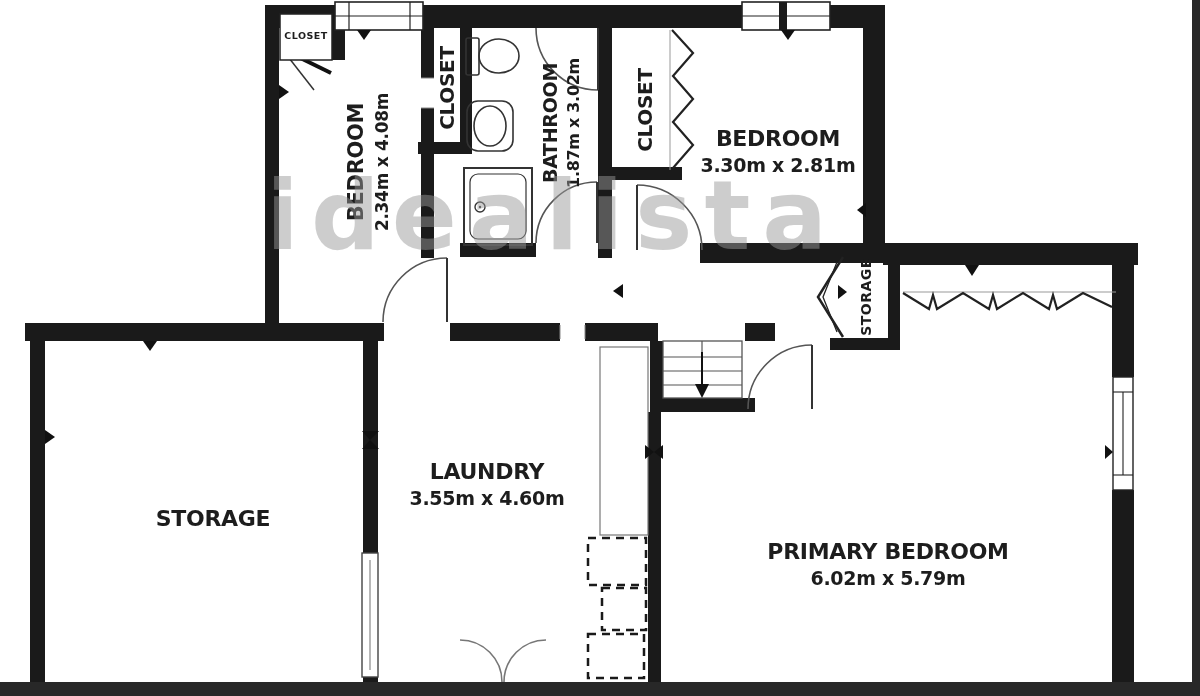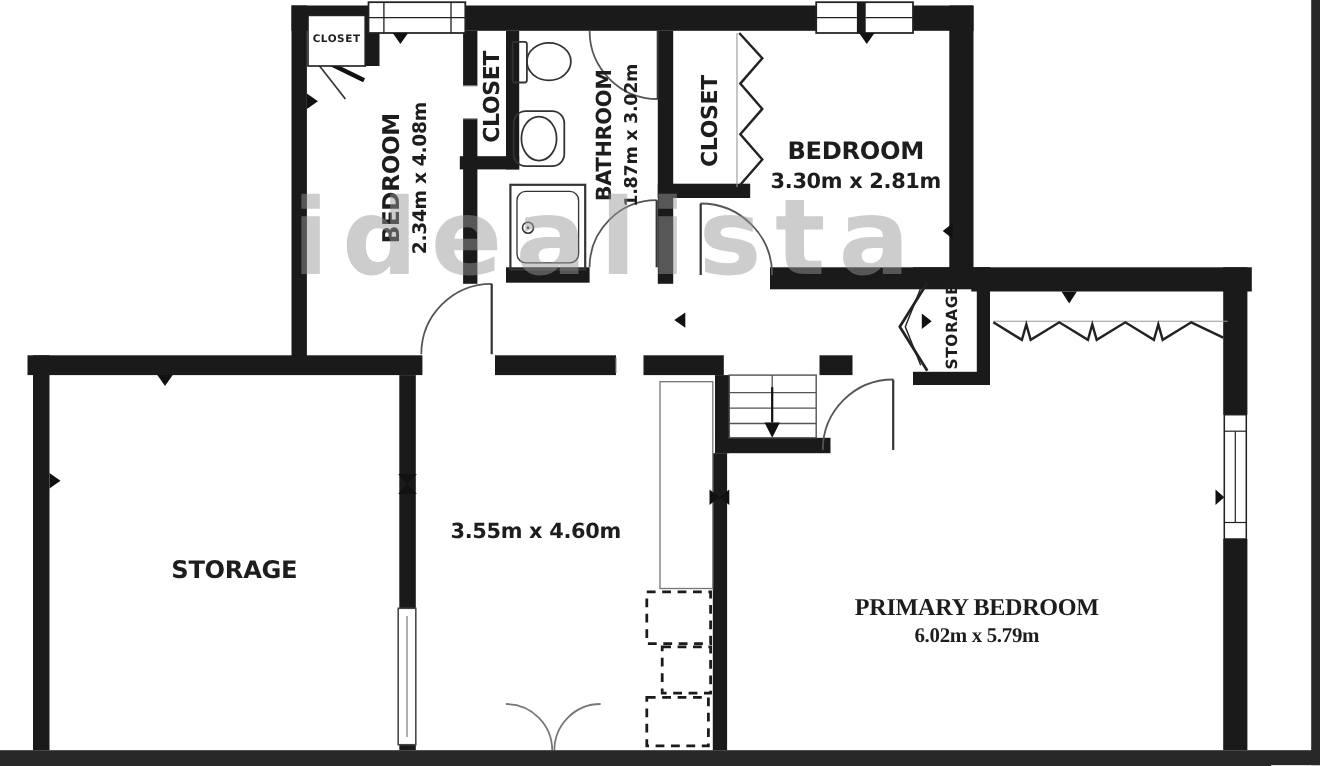--- a/index.html
+++ b/index.html
@@ -229,24 +229,25 @@
   <div class="lbl" style="left:731px;top:289px;">
   </div>
 
   <div class="lbl vert vname-sm" style="left:866px;top:297px;">STORAGE</div>
 
   <div class="lbl" style="left:213px;top:519px;">
     <div class="room-name">STORAGE</div>
   </div>
 
   <div class="lbl" style="left:487px;top:484px;">
+    <div class="room-name">LAUNDRY</div>
     <div class="room-dims">3.55m x 4.60m</div>
   </div>
 
-  <div class="lbl" style="left:888px;top:564px;font-family:Liberation Serif, serif;">
+  <div class="lbl" style="left:888px;top:564px;">
     <div class="room-name">PRIMARY BEDROOM</div>
     <div class="room-dims">6.02m x 5.79m</div>
   </div>
 
   <div id="watermark">idealista</div>
 
   <div class="strip-bottom"></div>
   <div class="strip-right"></div>
 </div>
 

